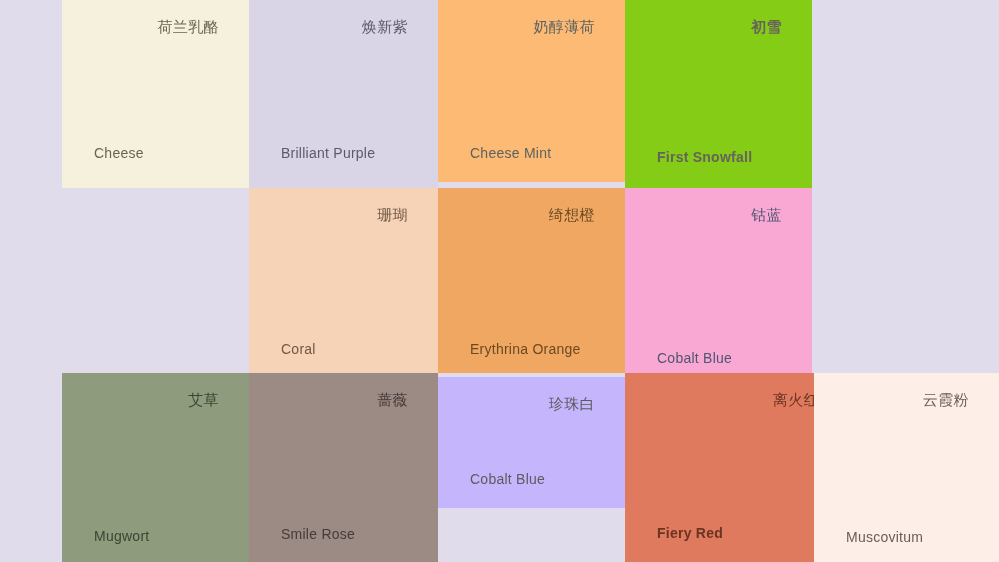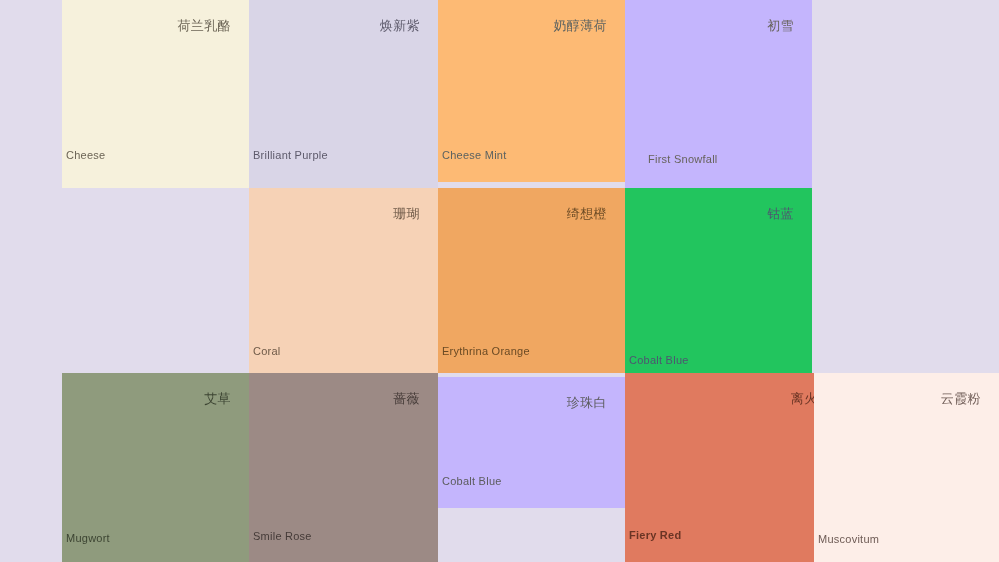--- a/index.html
+++ b/index.html
@@ -20,32 +20,32 @@
     background: #e1dcec;
   }
   .swatch {
     position: absolute;
     box-sizing: border-box;
     overflow: hidden;
   }
   .swatch-cn {
     position: absolute;
     top: 18px;
-    right: 18px;
-    font-size: 13px;
+    right: 30px;
+    font-size: 15px;
     line-height: 1.2;
     letter-spacing: 0.4px;
     white-space: nowrap;
     font-family: "DejaVu Sans", "Liberation Sans", sans-serif;
   }
   .swatch-en {
     position: absolute;
-    left: 4px;
+    left: 32px;
     bottom: 22px;
-    font-size: 11px;
+    font-size: 14px;
     line-height: 1.2;
     letter-spacing: 0.25px;
     white-space: nowrap;
     font-family: "Liberation Sans", "DejaVu Sans", sans-serif;
   }
 </style>
 </head>
 <body>
 
 <div id="palette-board" style="background: rgb(225, 220, 236);">
@@ -54,33 +54,33 @@
       <span class="swatch-en" style="color: rgb(107, 100, 85); bottom: 26px;">Cheese</span>
     </div>
     <div class="swatch" style="left: 249px; top: 0px; width: 189px; height: 188px; background: rgb(217, 213, 231);">
       <span class="swatch-cn" style="color: rgb(93, 90, 107);">焕新紫</span>
       <span class="swatch-en" style="color: rgb(93, 90, 107); bottom: 26px;">Brilliant Purple</span>
     </div>
     <div class="swatch" style="left: 438px; top: 0px; width: 187px; height: 182px; background: #fdba74;">
       <span class="swatch-cn" style="color: rgb(92, 98, 96);">奶醇薄荷</span>
       <span class="swatch-en" style="color: rgb(92, 98, 96); bottom: 20px;">Cheese Mint</span>
     </div>
-    <div class="swatch" style="left: 625px; top: 0px; width: 187px; height: 188px; background: #c4b5fd;">
+    <div class="swatch" style="left: 625px; top: 0px; width: 187px; height: 188px; background: #84cc16; font-weight: bold;">
       <span class="swatch-cn" style="color: rgb(103, 99, 92);">初雪</span>
-      <span class="swatch-en" style="color: rgb(103, 99, 92); bottom: 22px; margin-left: 19px;">First Snowfall</span>
+      <span class="swatch-en" style="color: rgb(103, 99, 92); bottom: 22px;">First Snowfall</span>
     </div>
     <div class="swatch" style="left: 249px; top: 188px; width: 189px; height: 185px; background: rgb(246, 210, 182);">
       <span class="swatch-cn" style="color: rgb(111, 90, 72);">珊瑚</span>
       <span class="swatch-en" style="color: rgb(111, 90, 72); bottom: 15px;">Coral</span>
     </div>
     <div class="swatch" style="left: 438px; top: 188px; width: 187px; height: 185px; background: rgb(240, 167, 97);">
       <span class="swatch-cn" style="color: rgb(106, 74, 36);">绮想橙</span>
       <span class="swatch-en" style="color: rgb(106, 74, 36); bottom: 15px;">Erythrina Orange</span>
     </div>
-    <div class="swatch" style="left: 625px; top: 188px; width: 187px; height: 209px; background: #22c55e;">
+    <div class="swatch" style="left: 625px; top: 188px; width: 187px; height: 209px; background: #f9a8d4;">
       <span class="swatch-cn" style="color: rgb(78, 86, 112);">钴蓝</span>
       <span class="swatch-en" style="color: rgb(78, 86, 112); bottom: 30px;">Cobalt Blue</span>
     </div>
     <div class="swatch" style="left: 62px; top: 373px; width: 187px; height: 189px; background: rgb(143, 155, 125);">
       <span class="swatch-cn" style="color: rgb(60, 68, 50);">艾草</span>
       <span class="swatch-en" style="color: rgb(60, 68, 50); bottom: 17px;">Mugwort</span>
     </div>
     <div class="swatch" style="left: 249px; top: 373px; width: 189px; height: 189px; background: rgb(156, 138, 133);">
       <span class="swatch-cn" style="color: rgb(69, 59, 56);">蔷薇</span>
       <span class="swatch-en" style="color: rgb(69, 59, 56); bottom: 19px;">Smile Rose</span>

